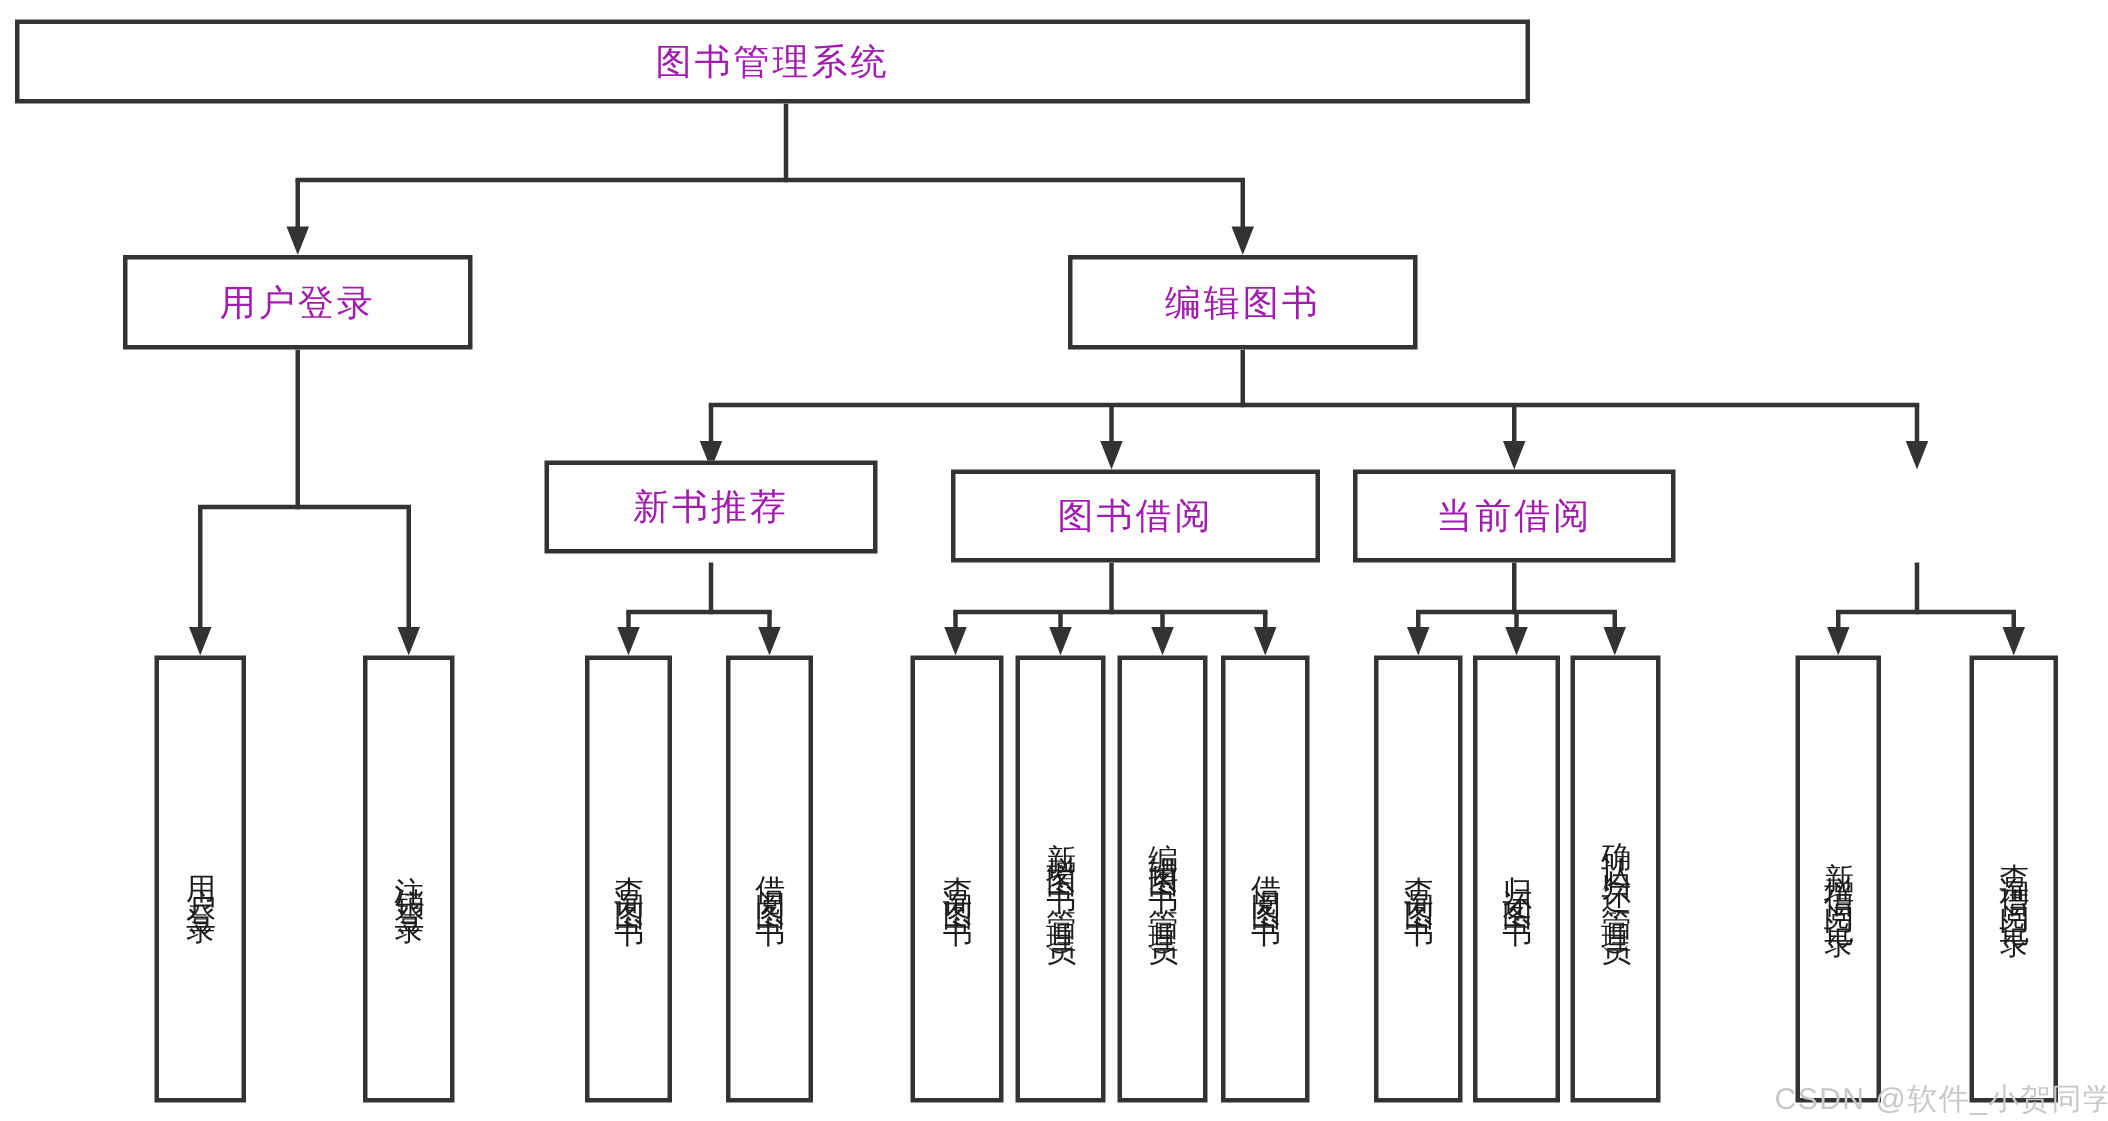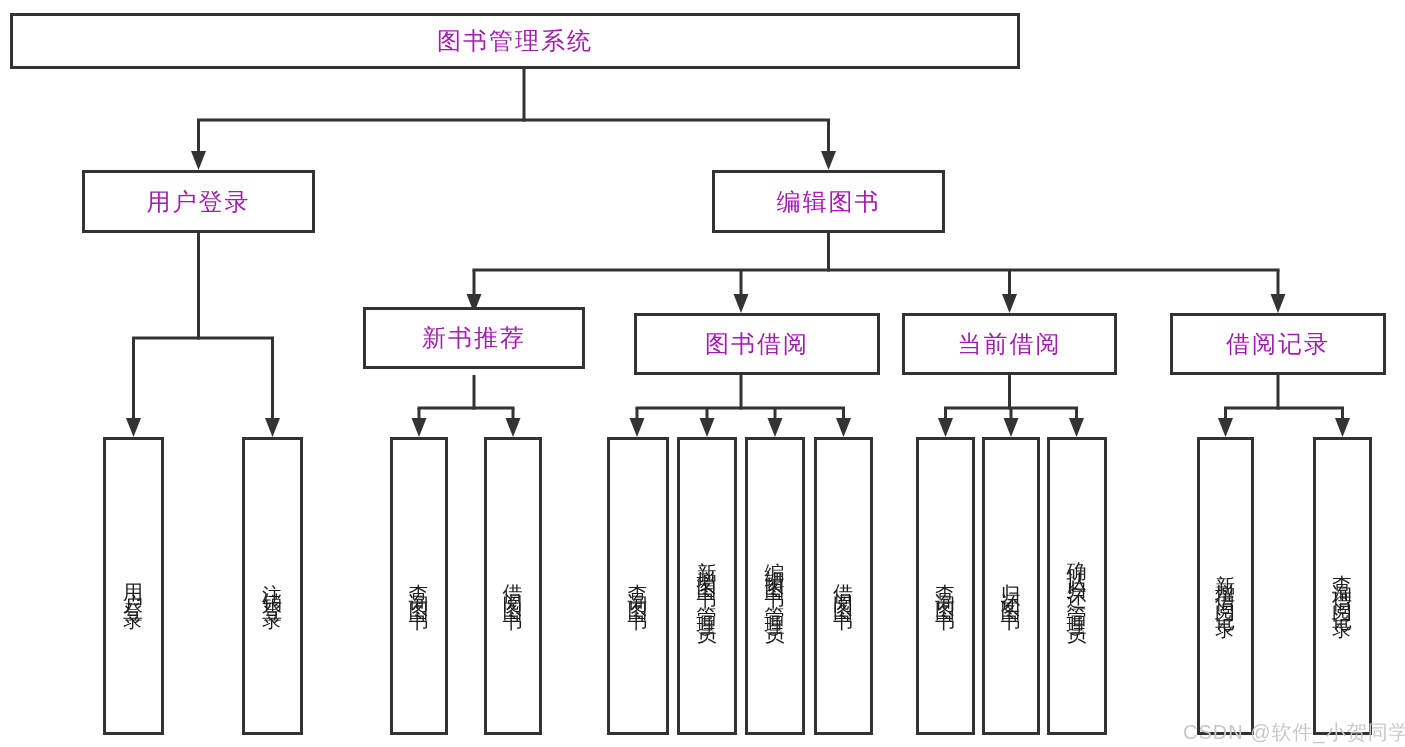--- a/index.html
+++ b/index.html
@@ -101,23 +101,20 @@
 
   <div class="hnode" style="left:363px;top:307px;width:222px;height:62px">
     <span>新书推荐</span>
   </div>
   <div class="hnode" style="left:634px;top:313px;width:246px;height:62px">
     <span>图书借阅</span>
   </div>
   <div class="hnode" style="left:902px;top:313px;width:215px;height:62px">
     <span>当前借阅</span>
   </div>
-  <div class="hnode" style="left:1170px;top:313px;width:216px;height:62px">
-    <span>借阅记录</span>
-  </div>
 
   <div class="vnode" style="left:103px;width:61px">
     <span>用户登录</span>
   </div>
   <div class="vnode" style="left:242px;width:61px">
     <span>注销登录</span>
   </div>
 
   <div class="vnode" style="left:390px;width:58px">
     <span>查询图书</span>

